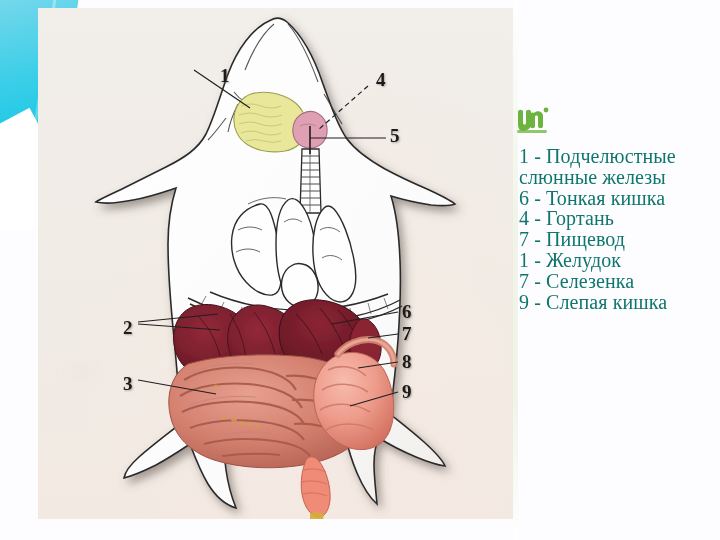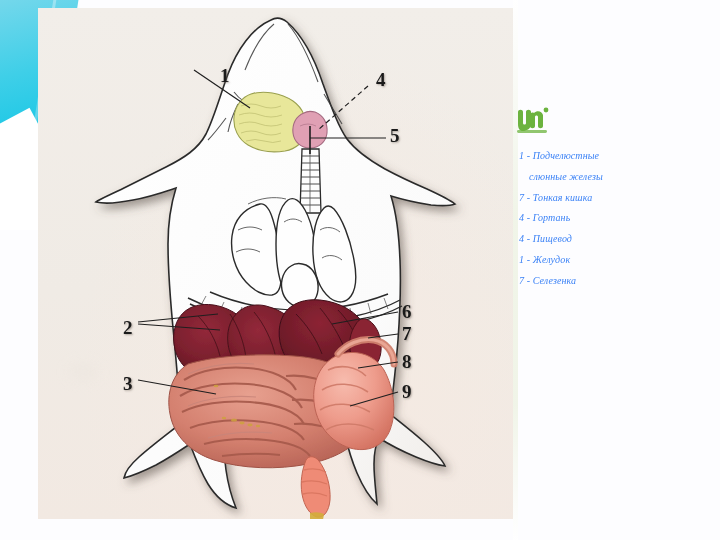--- a/index.html
+++ b/index.html
@@ -71,26 +71,25 @@
     text-shadow:1px 1px 2px rgba(120,110,100,.55);
     line-height:1;
   }
 
   
   #legend{
     position:absolute;left:519px;top:146px;width:196px;
   }
   #legend .lrow{
     font-family:"Liberation Serif", serif;
-    font-size:10px;color:#3b82f6;
+    font-size:20px;color:#0f766e;
     line-height:20.8px;white-space:nowrap;
     letter-spacing:.1px;
-    font-style:italic;
-  }
-  #legend .lrow.cont{padding-left:10px;}
+  }
+  #legend .lrow.cont{padding-left:0;}
 
   
   .logo{
     position:absolute;left:512px;top:104px;width:44px;height:32px;
   }
   .logo svg{display:block;}
 </style>
 </head>
 <body>
 
@@ -425,20 +424,21 @@
         <path d="M22 9 c3 -3 8 -2 9 2 l0 11 c0 3 -5 3 -5 0 l0 -9 c0 -2 -3 -2 -3 0 l0 9 c0 3 -5 3 -5 0 l0 -11 c0 -2 2 -3 4 -2 Z"></path>
         <ellipse cx="34" cy="6" rx="2.4" ry="2.4"></ellipse>
         <rect x="5" y="26" width="30" height="3" rx="1.4" opacity=".75"></rect>
       </g>
     </svg>
   </div>
 
   <div id="legend">
     <div class="lrow">1 - Подчелюстные</div>
     <div class="lrow cont">слюнные железы</div>
-    <div class="lrow">7 - Тонкая кишка</div>
+    <div class="lrow">6 - Тонкая кишка</div>
     <div class="lrow">4 - Гортань</div>
-    <div class="lrow">4 - Пищевод</div>
+    <div class="lrow">7 - Пищевод</div>
     <div class="lrow">1 - Желудок</div>
     <div class="lrow">7 - Селезенка</div>
+    <div class="lrow">9 - Слепая кишка</div>
   </div>
 
 </div>
 
 </body></html>

